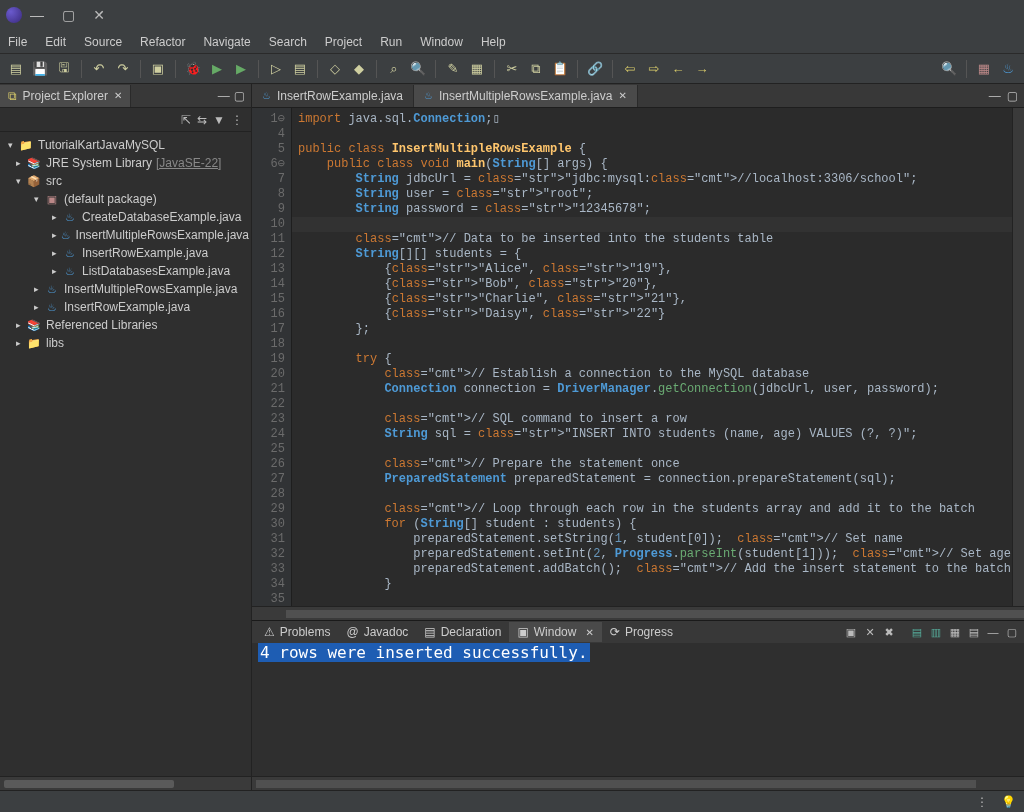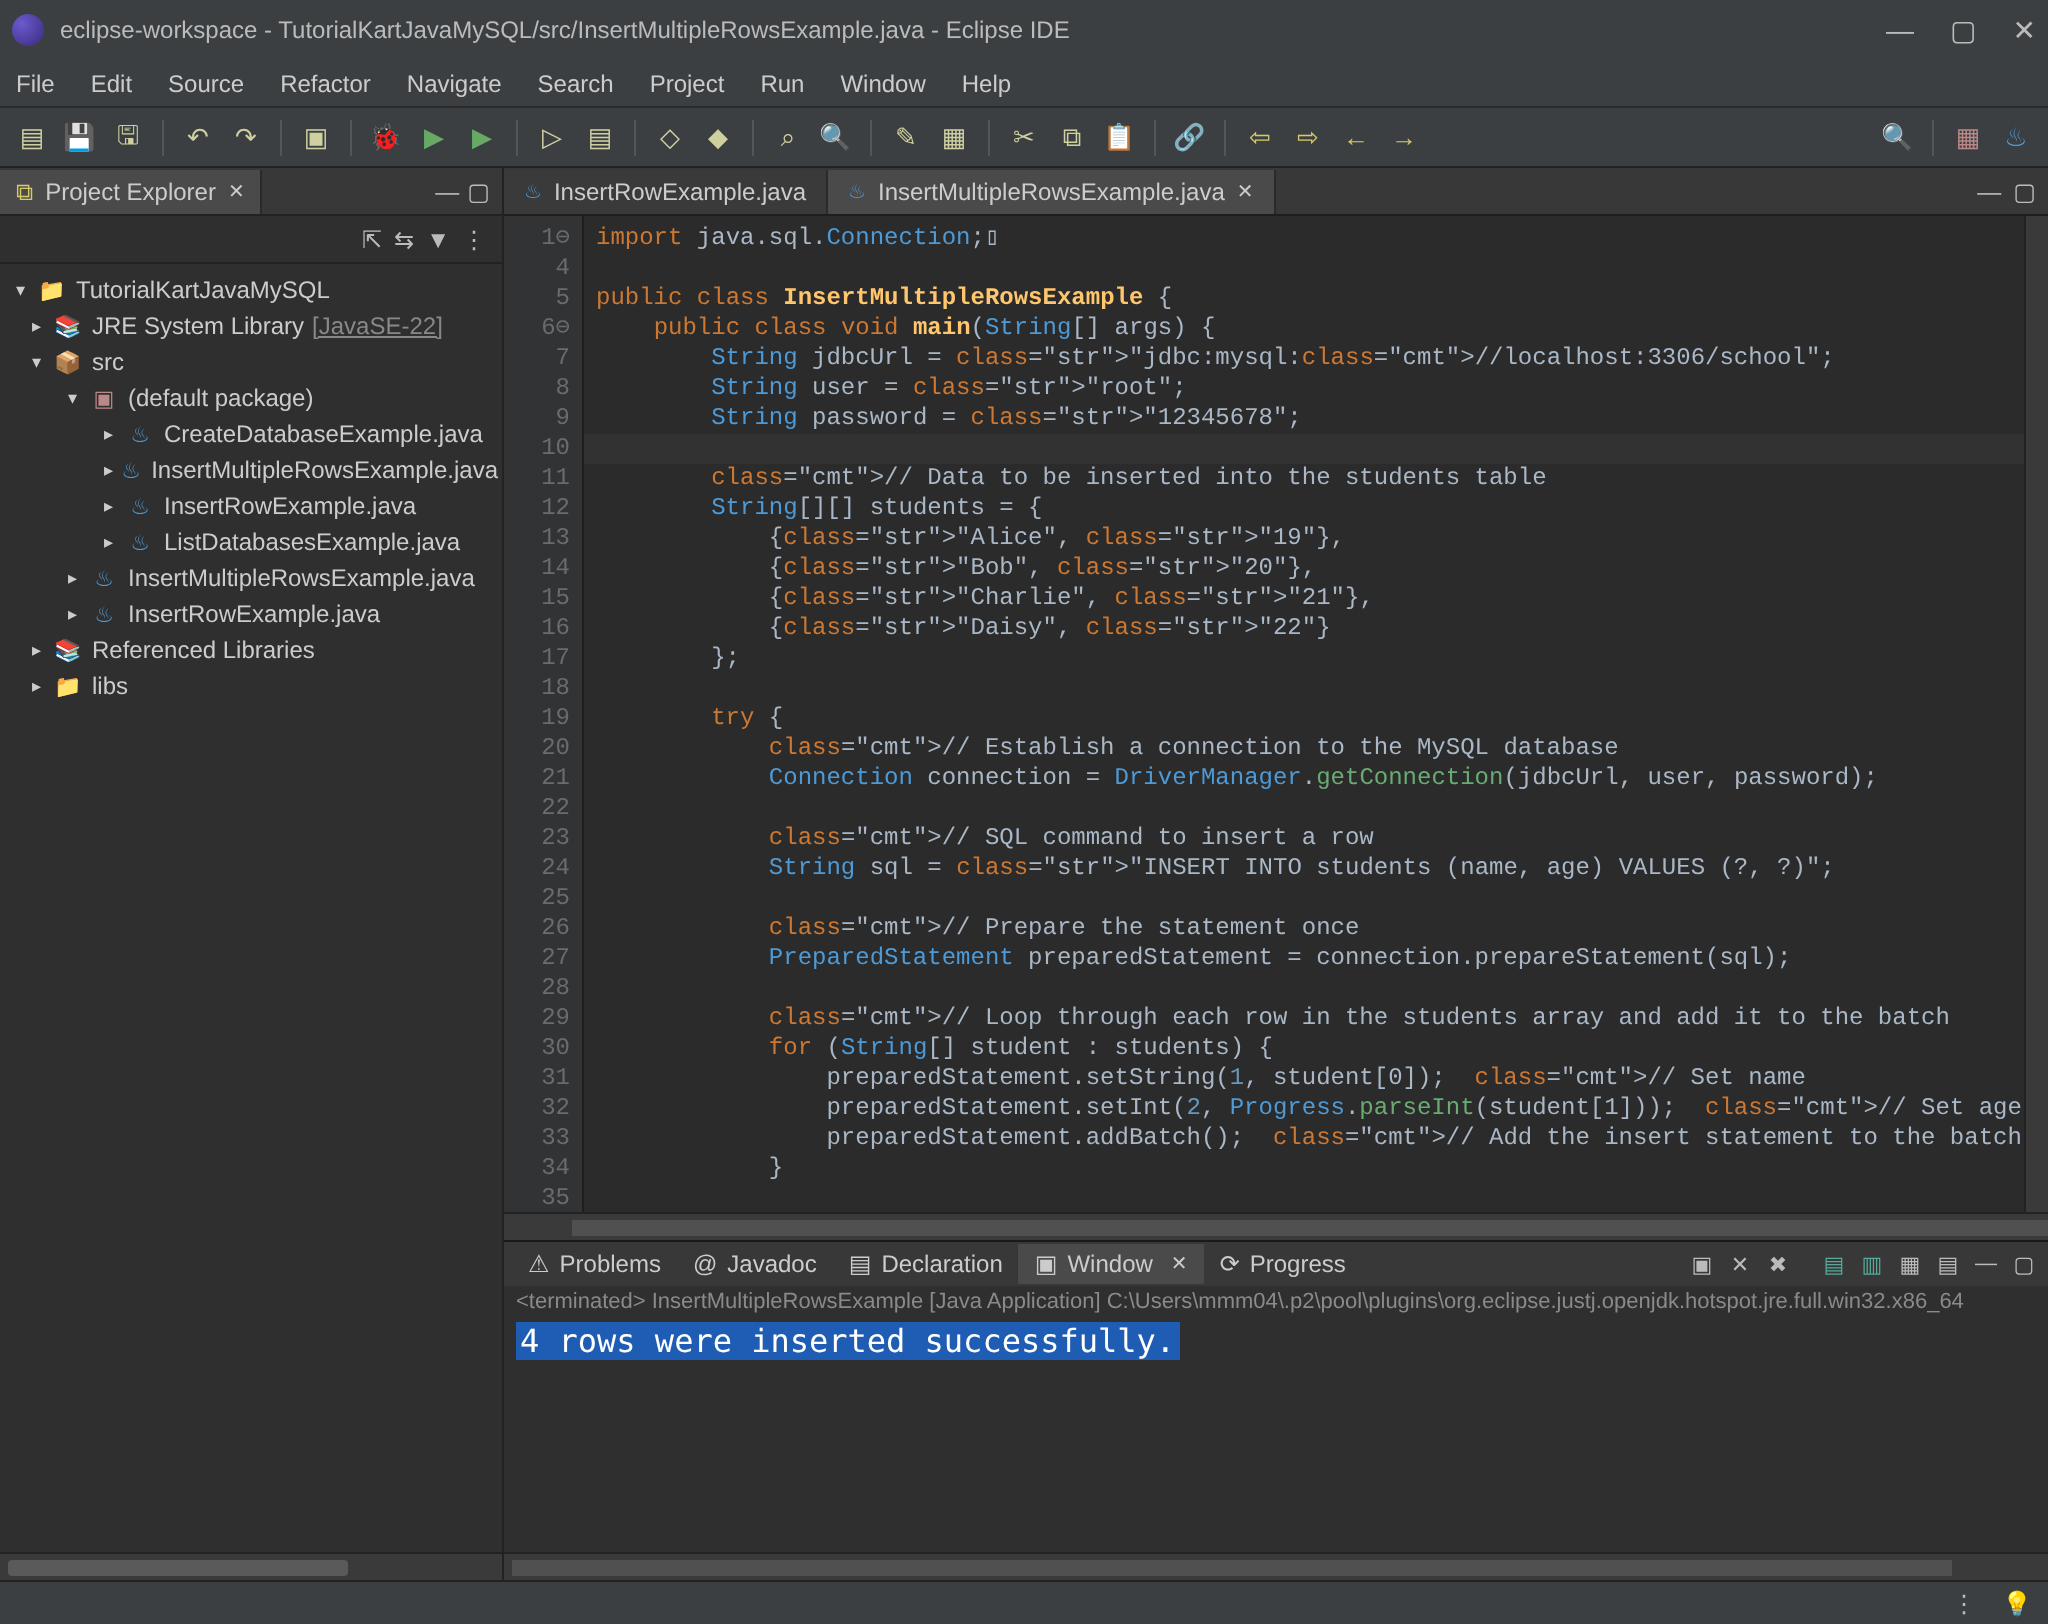--- a/index.html
+++ b/index.html
@@ -165,21 +165,21 @@
   }
   .code {
     flex:1;
     padding: 4px 6px;
     white-space: pre;
     overflow:hidden;
     color:#a9b7c6;
   }
   .hl-line { position:absolute; left:40px; right:12px; height:15px; background:#323232; pointer-events:none;}
   .editor-vscroll { width:12px; background:#3a3a3a; border-left:1px solid #222;}
-  .kw{color:#cc7832;} .type{color:#4e9ad6;} .meth{color:#6aab73; } .num{color:#6897bb;}
+  .kw{color:#cc7832;} .type{color:#4e9ad6;font-weight:bold;} .meth{color:#6aab73; } .num{color:#6897bb;}
   .name{color:#ffc66d;font-weight:bold;}
   .editor-hscroll { height:14px; background:#3a3a3a; border-top:1px solid #222; display:flex; align-items:center;}
   .editor-hscroll .thumb { margin-left:34px; width:760px; height:8px; background:#505050;}
   
   .bottom {
     height: 170px;
     background:#2f2f2f;
     border-top:1px solid #1a1a1a;
     display:flex; flex-direction:column;
   }
@@ -222,21 +222,20 @@
   
   .statusbar { height:22px; background:#3c3f41; border-top:1px solid #222; display:flex; align-items:center; justify-content:flex-end; padding:0 8px; gap:10px; color:#bbb;}
   .statusbar .dots{letter-spacing:3px;}
   .bulb { color:#d6c96a;}
 </style>
 </head>
 <body>
 
 <div class="titlebar">
   <div class="logo"></div>
-  <div class="title">eclipse-workspace - TutorialKartJavaMySQL/src/InsertMultipleRowsExample.java - Eclipse IDE</div>
   <div class="winbtns">
     <span>—</span>
     <span>▢</span>
     <span>✕</span>
   </div>
 </div>
 
 <div class="menubar">
     <span>File</span>
     <span>Edit</span>
@@ -508,21 +507,20 @@
           <span>✖</span>
           <span style="width:6px;"></span>
           <span style="color:#5a9;">▤</span>
           <span style="color:#5a9;">▥</span>
           <span>▦</span>
           <span>▤</span>
           <span>—</span>
           <span>▢</span>
         </div>
       </div>
-      <div class="console-head">&lt;terminated&gt; InsertMultipleRowsExample [Java Application] C:\Users\mmm04\.p2\pool\plugins\org.eclipse.justj.openjdk.hotspot.jre.full.win32.x86_64</div>
       <div class="console-body">
         <span class="sel-line">4 rows were inserted successfully.</span>
       </div>
       <div class="bottom-hscroll">
           <div class="thumb"></div>
         </div>
     </div>
   </div>
 </div>
 

